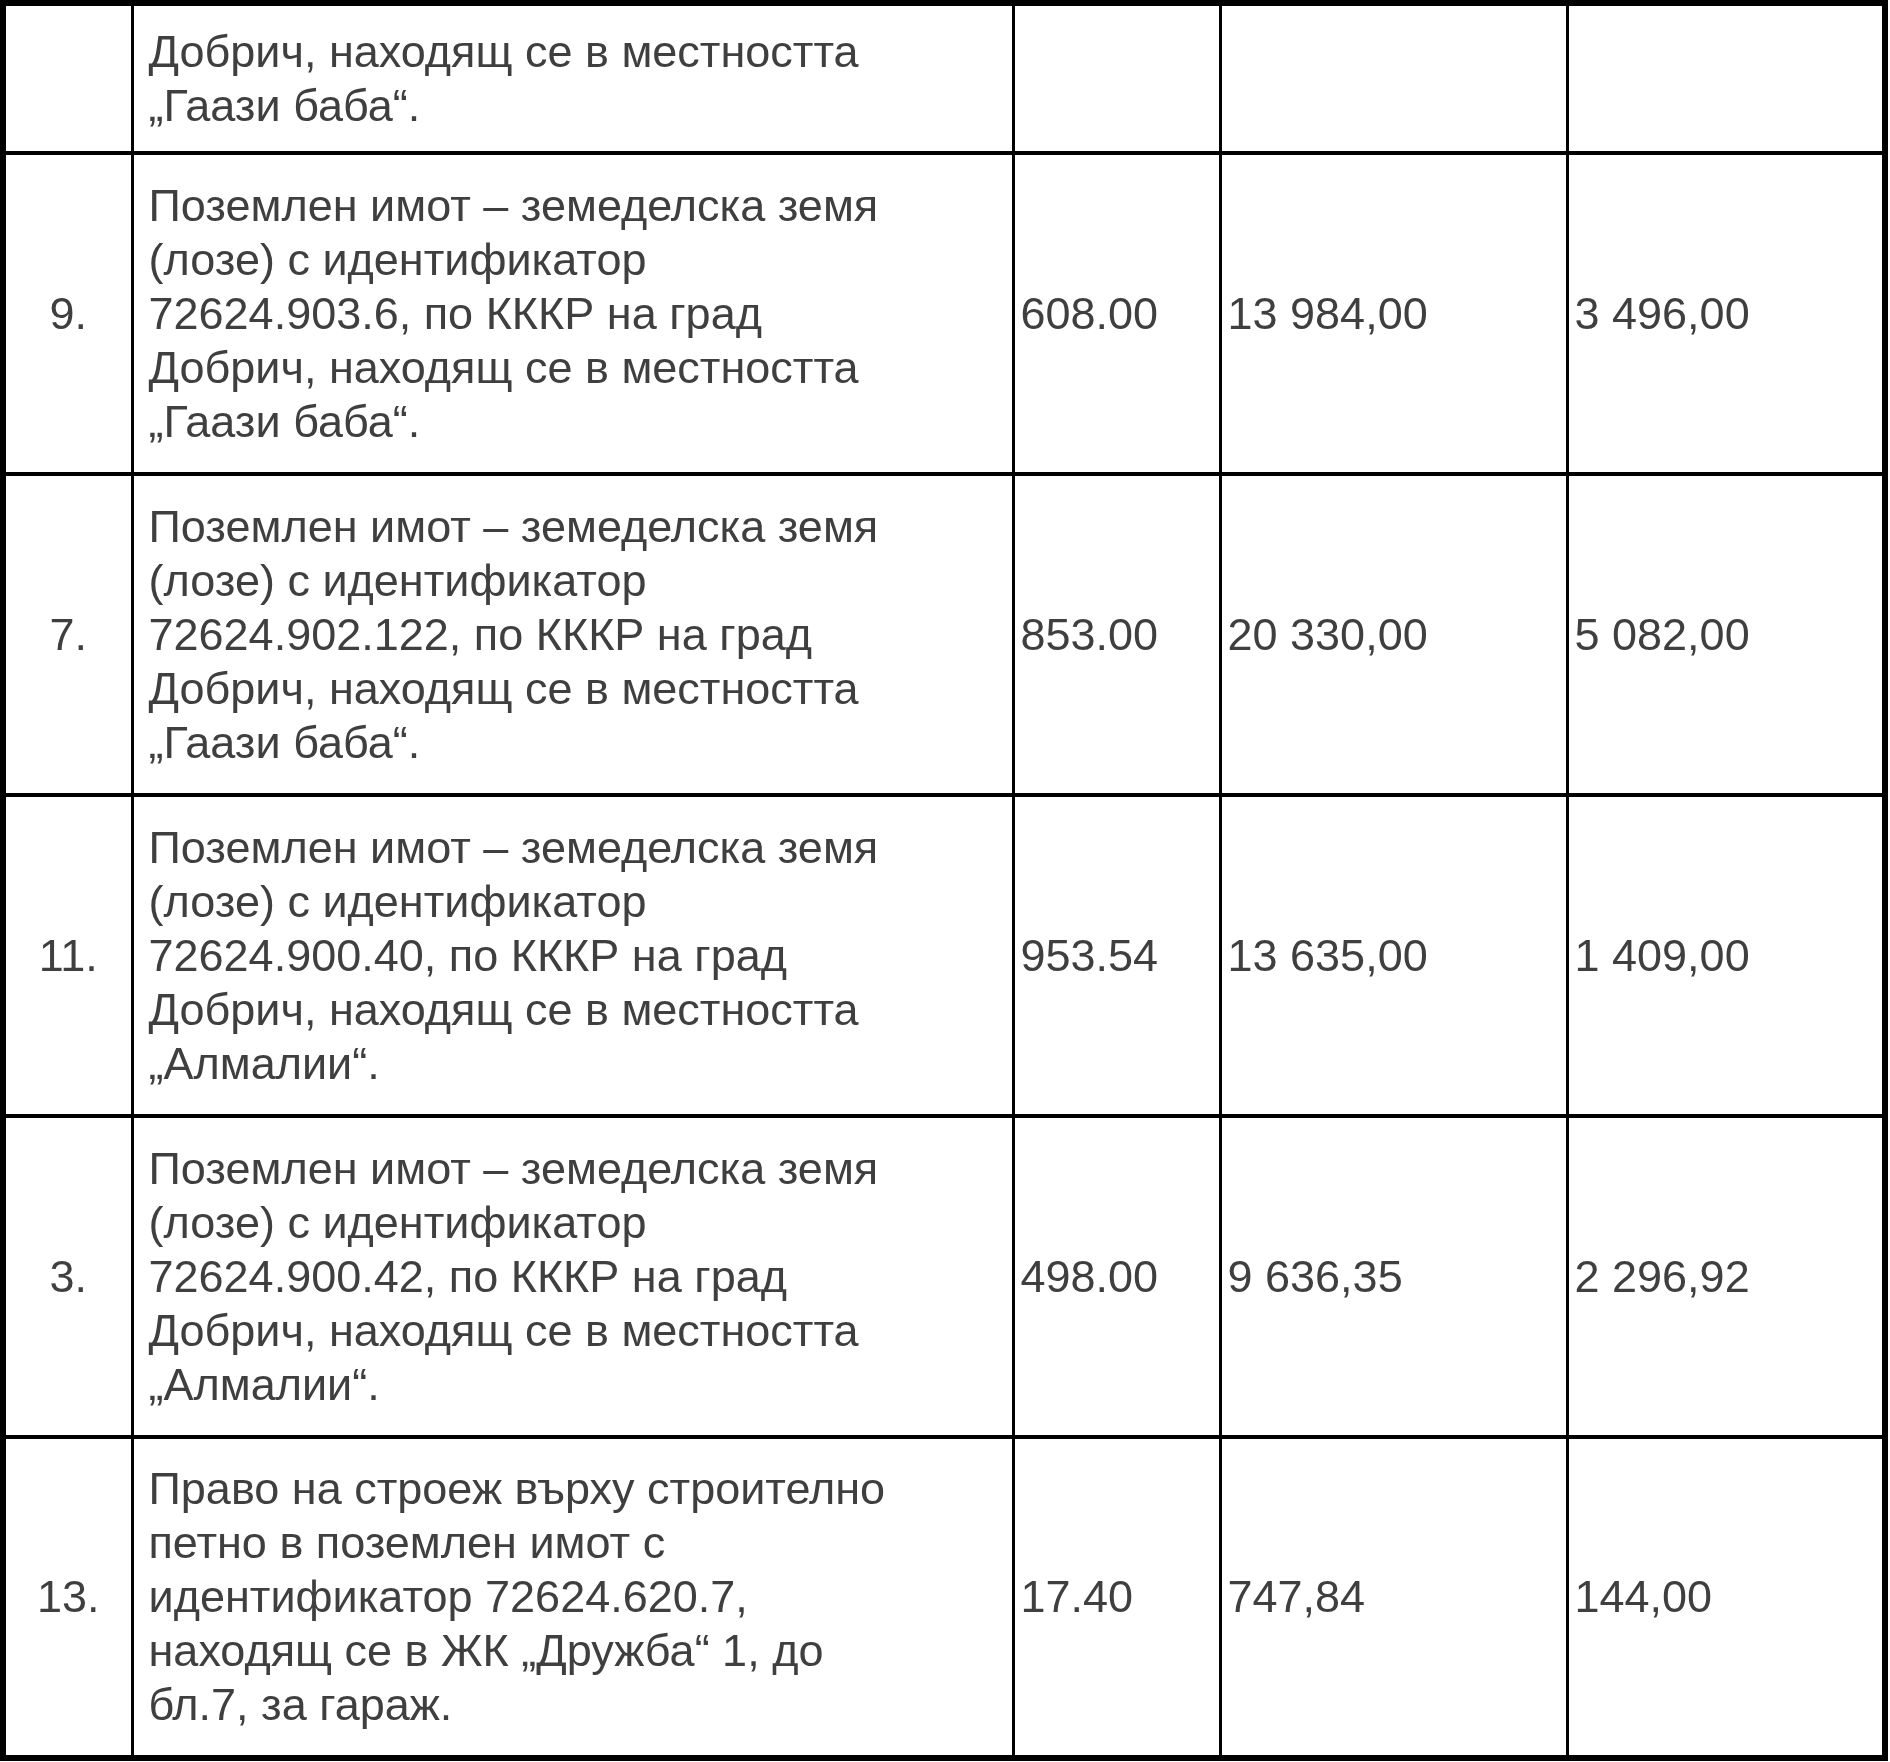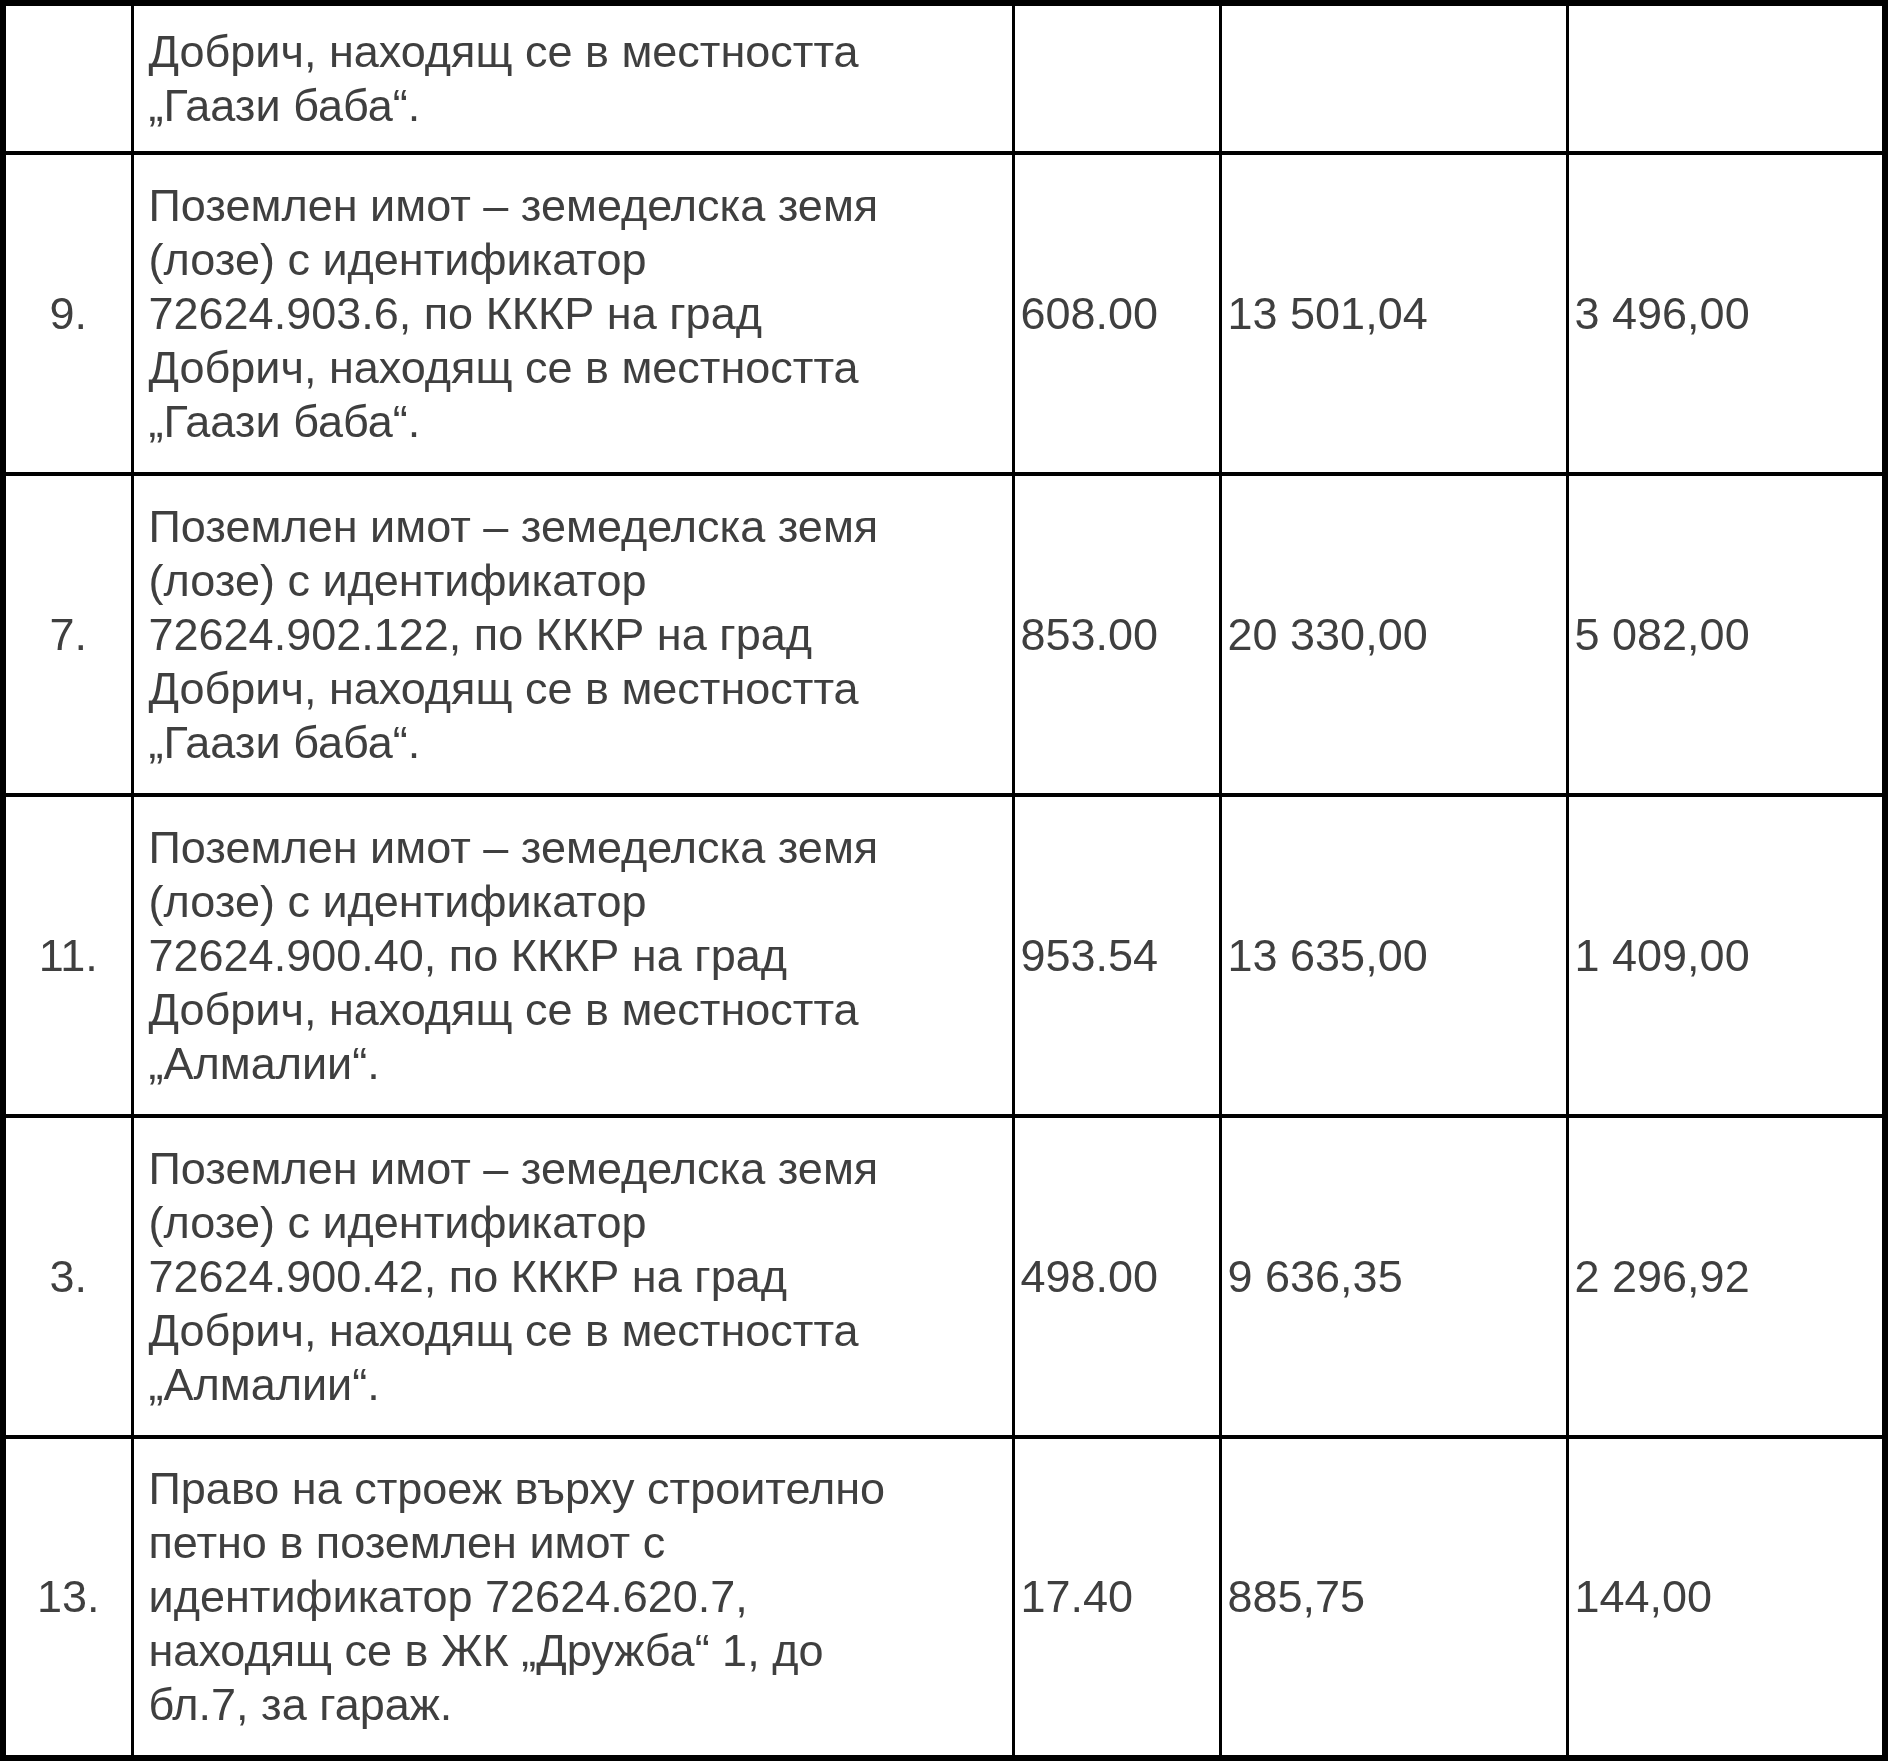--- a/index.html
+++ b/index.html
@@ -79,21 +79,21 @@
           <td class="cell-tax"></td>
         </tr>
         <tr class="row-full">
           <td class="cell-num">9.</td>
           <td class="cell-desc">Поземлен имот – земеделска земя
 (лозе) с идентификатор
 72624.903.6, по КККР на град
 Добрич, находящ се в местността
 „Гаази баба“.</td>
           <td class="cell-area">608.00</td>
-          <td class="cell-value">13 501,04</td>
+          <td class="cell-value">13 984,00</td>
           <td class="cell-tax">3 496,00</td>
         </tr>
         <tr class="row-full">
           <td class="cell-num">7.</td>
           <td class="cell-desc">Поземлен имот – земеделска земя
 (лозе) с идентификатор
 72624.902.122, по КККР на град
 Добрич, находящ се в местността
 „Гаази баба“.</td>
           <td class="cell-area">853.00</td>
@@ -123,18 +123,18 @@
           <td class="cell-tax">2 296,92</td>
         </tr>
         <tr class="row-full">
           <td class="cell-num">13.</td>
           <td class="cell-desc">Право на строеж върху строително
 петно в поземлен имот с
 идентификатор 72624.620.7,
 находящ се в ЖК „Дружба“ 1, до
 бл.7, за гараж.</td>
           <td class="cell-area">17.40</td>
-          <td class="cell-value">885,75</td>
+          <td class="cell-value">747,84</td>
           <td class="cell-tax">144,00</td>
         </tr>
       </tbody>
   </table>
 </div>
 
 </body></html>

